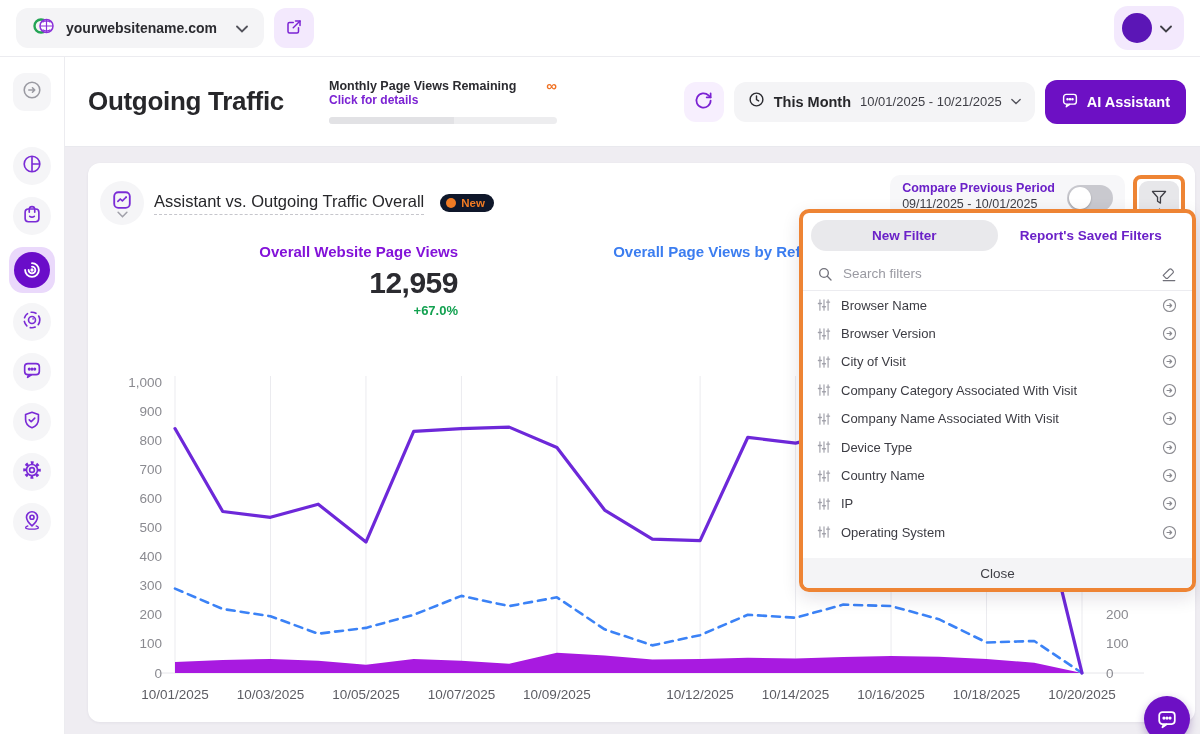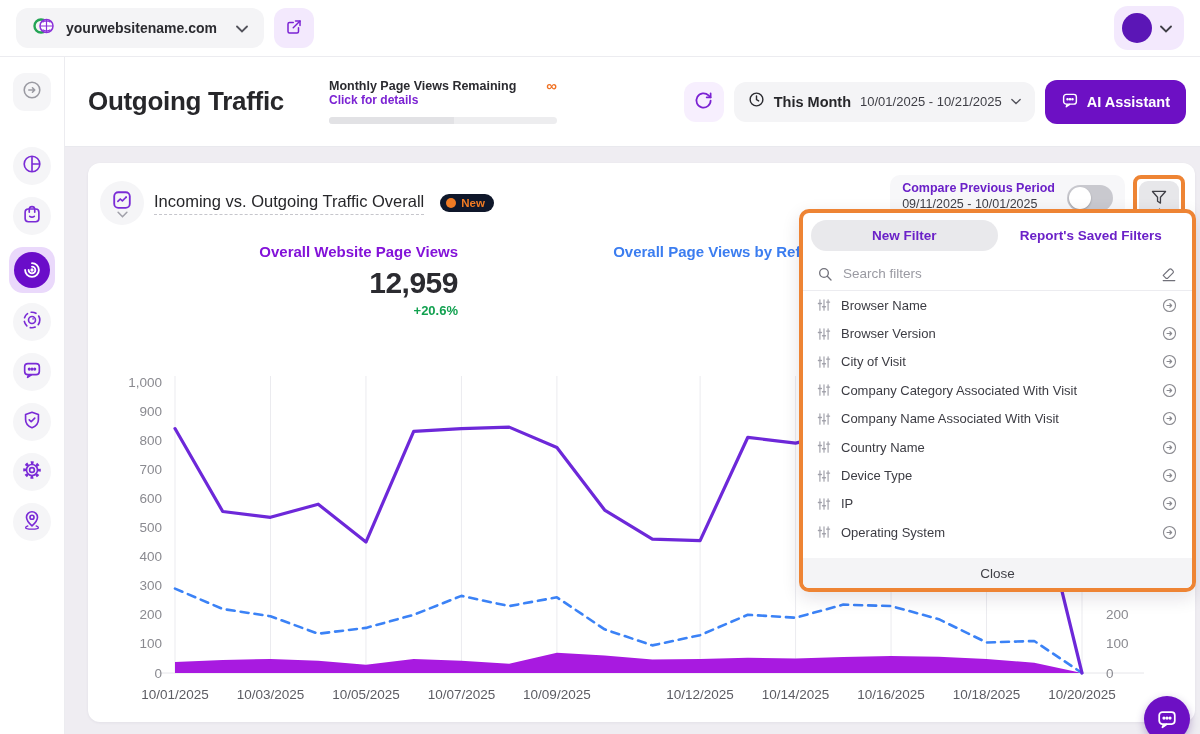--- a/index.html
+++ b/index.html
@@ -256,21 +256,21 @@
             <div class="metric-icon-wrap">
               <svg width="22" height="22" viewBox="0 0 24 24" fill="none">
                   <rect x="3.5" y="3.5" width="17" height="17" rx="4.5" stroke="#7a2bd6" stroke-width="2"></rect>
                   <path d="M7.5 13.5l2.6-2.6 2.3 2.1 4-4" stroke="#7a2bd6" stroke-width="1.8" stroke-linecap="round" stroke-linejoin="round"></path>
                   <circle cx="16.5" cy="9" r="1" fill="#7a2bd6"></circle>
                 </svg>
               <svg width="11" height="7" viewBox="0 0 12 8" fill="none">
                   <path d="M1 1.5l5 5 5-5" stroke="#a1a1aa" stroke-width="1.8" stroke-linecap="round"></path>
                 </svg>
             </div>
-            <span class="card-title">Incoming vs. Outgoing Traffic Overall</span>
+            <span class="card-title">Assistant vs. Outgoing Traffic Overall</span>
             <span class="new-badge">
               <span class="new-dot"></span>
               <span class="new-text">New</span>
             </span>
           </div>
           <div class="card-head-right">
             <div class="compare-block">
               <div>
                 <div class="compare-label">Compare Previous Period</div>
                 <div class="compare-range">09/11/2025 - 10/01/2025</div>
@@ -289,21 +289,21 @@
                   </svg>
               </button>
             </div>
           </div>
         </div>
 
         <div class="stats-row">
           <div class="stat stat1">
             <div class="stat-label" id="stat1-label" style="color: rgb(131, 18, 217);">Overall Website Page Views</div>
             <div class="stat-value" id="stat1-value">12,959</div>
-            <div class="stat-delta" id="stat1-delta" style="color: rgb(18, 161, 80);">+20.6%</div>
+            <div class="stat-delta" id="stat1-delta" style="color: rgb(18, 161, 80);">+67.0%</div>
           </div>
           <div class="stat stat2">
             <div class="stat-label" id="stat2-label" style="color: rgb(59, 125, 240);">Overall Page Views by Referred Sessions</div>
             <div class="stat-value" id="stat2-value">3,467</div>
             <div class="stat-delta" id="stat2-delta" style="color: rgb(232, 73, 63);">-7%</div>
           </div>
         </div>
 
         <div class="chart-block" id="chart"><svg width="1076" height="360" viewBox="0 0 1076 360">
               <line x1="71" y1="18" x2="71" y2="315" stroke="#ebebef" stroke-width="1"></line>
@@ -426,34 +426,34 @@
                     <circle cx="12" cy="12" r="8.5"></circle>
                     <path d="M8.5 12h6.5M12.5 9.5L15 12l-2.5 2.5"></path>
                   </svg>
                 </span>
               </div>
               <div class="f-row">
                 <svg width="14" height="14" viewBox="0 0 24 24" fill="none" stroke="#a1a1aa" stroke-width="2" stroke-linecap="round">
                   <path d="M5 3v18M12 3v18M19 3v18"></path>
                   <path d="M2.5 9.5h5M9.5 15h5M16.5 7h5" stroke-width="2.4"></path>
                 </svg>
+                <span class="f-label">Device Type</span>
+                <span class="f-go">
+                  <svg width="17" height="17" viewBox="0 0 24 24" fill="none" stroke="#8a8a90" stroke-width="1.6" stroke-linecap="round" stroke-linejoin="round">
+                    <circle cx="12" cy="12" r="8.5"></circle>
+                    <path d="M8.5 12h6.5M12.5 9.5L15 12l-2.5 2.5"></path>
+                  </svg>
+                </span>
+              </div>
+              <div class="f-row">
+                <svg width="14" height="14" viewBox="0 0 24 24" fill="none" stroke="#a1a1aa" stroke-width="2" stroke-linecap="round">
+                  <path d="M5 3v18M12 3v18M19 3v18"></path>
+                  <path d="M2.5 9.5h5M9.5 15h5M16.5 7h5" stroke-width="2.4"></path>
+                </svg>
                 <span class="f-label">Country Name</span>
-                <span class="f-go">
-                  <svg width="17" height="17" viewBox="0 0 24 24" fill="none" stroke="#8a8a90" stroke-width="1.6" stroke-linecap="round" stroke-linejoin="round">
-                    <circle cx="12" cy="12" r="8.5"></circle>
-                    <path d="M8.5 12h6.5M12.5 9.5L15 12l-2.5 2.5"></path>
-                  </svg>
-                </span>
-              </div>
-              <div class="f-row">
-                <svg width="14" height="14" viewBox="0 0 24 24" fill="none" stroke="#a1a1aa" stroke-width="2" stroke-linecap="round">
-                  <path d="M5 3v18M12 3v18M19 3v18"></path>
-                  <path d="M2.5 9.5h5M9.5 15h5M16.5 7h5" stroke-width="2.4"></path>
-                </svg>
-                <span class="f-label">Device Type</span>
                 <span class="f-go">
                   <svg width="17" height="17" viewBox="0 0 24 24" fill="none" stroke="#8a8a90" stroke-width="1.6" stroke-linecap="round" stroke-linejoin="round">
                     <circle cx="12" cy="12" r="8.5"></circle>
                     <path d="M8.5 12h6.5M12.5 9.5L15 12l-2.5 2.5"></path>
                   </svg>
                 </span>
               </div>
               <div class="f-row">
                 <svg width="14" height="14" viewBox="0 0 24 24" fill="none" stroke="#a1a1aa" stroke-width="2" stroke-linecap="round">
                   <path d="M5 3v18M12 3v18M19 3v18"></path>

